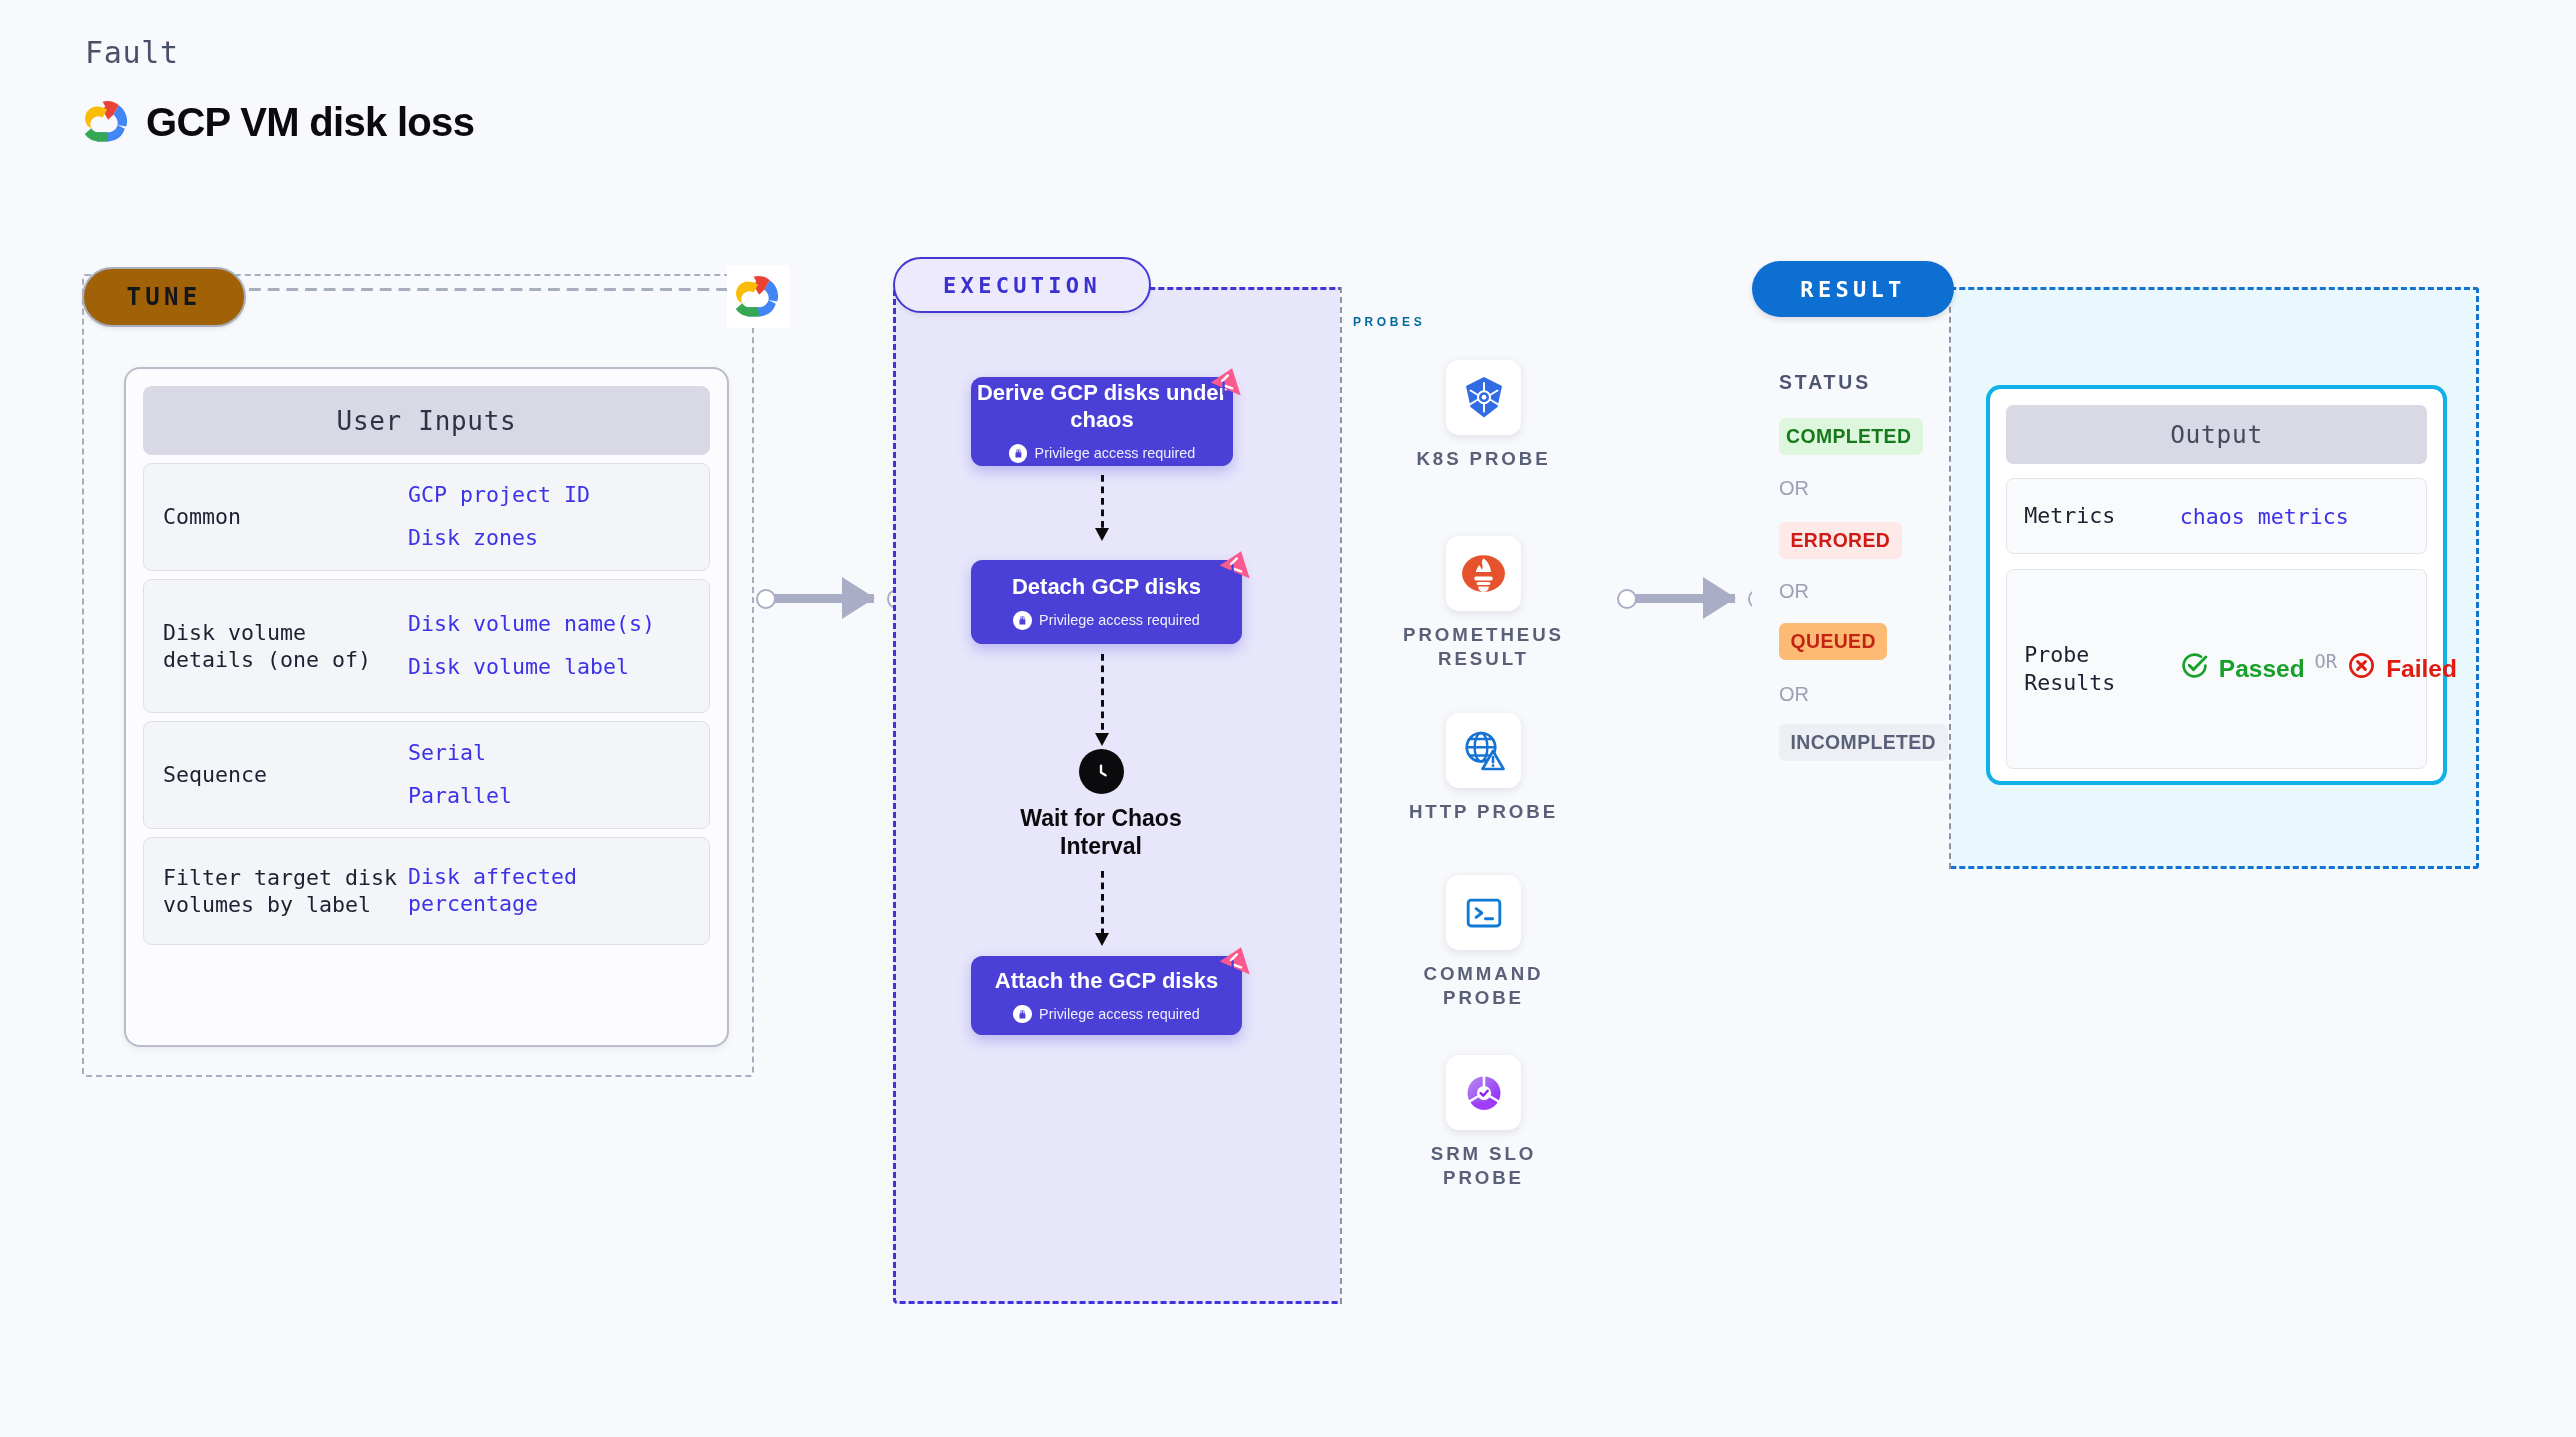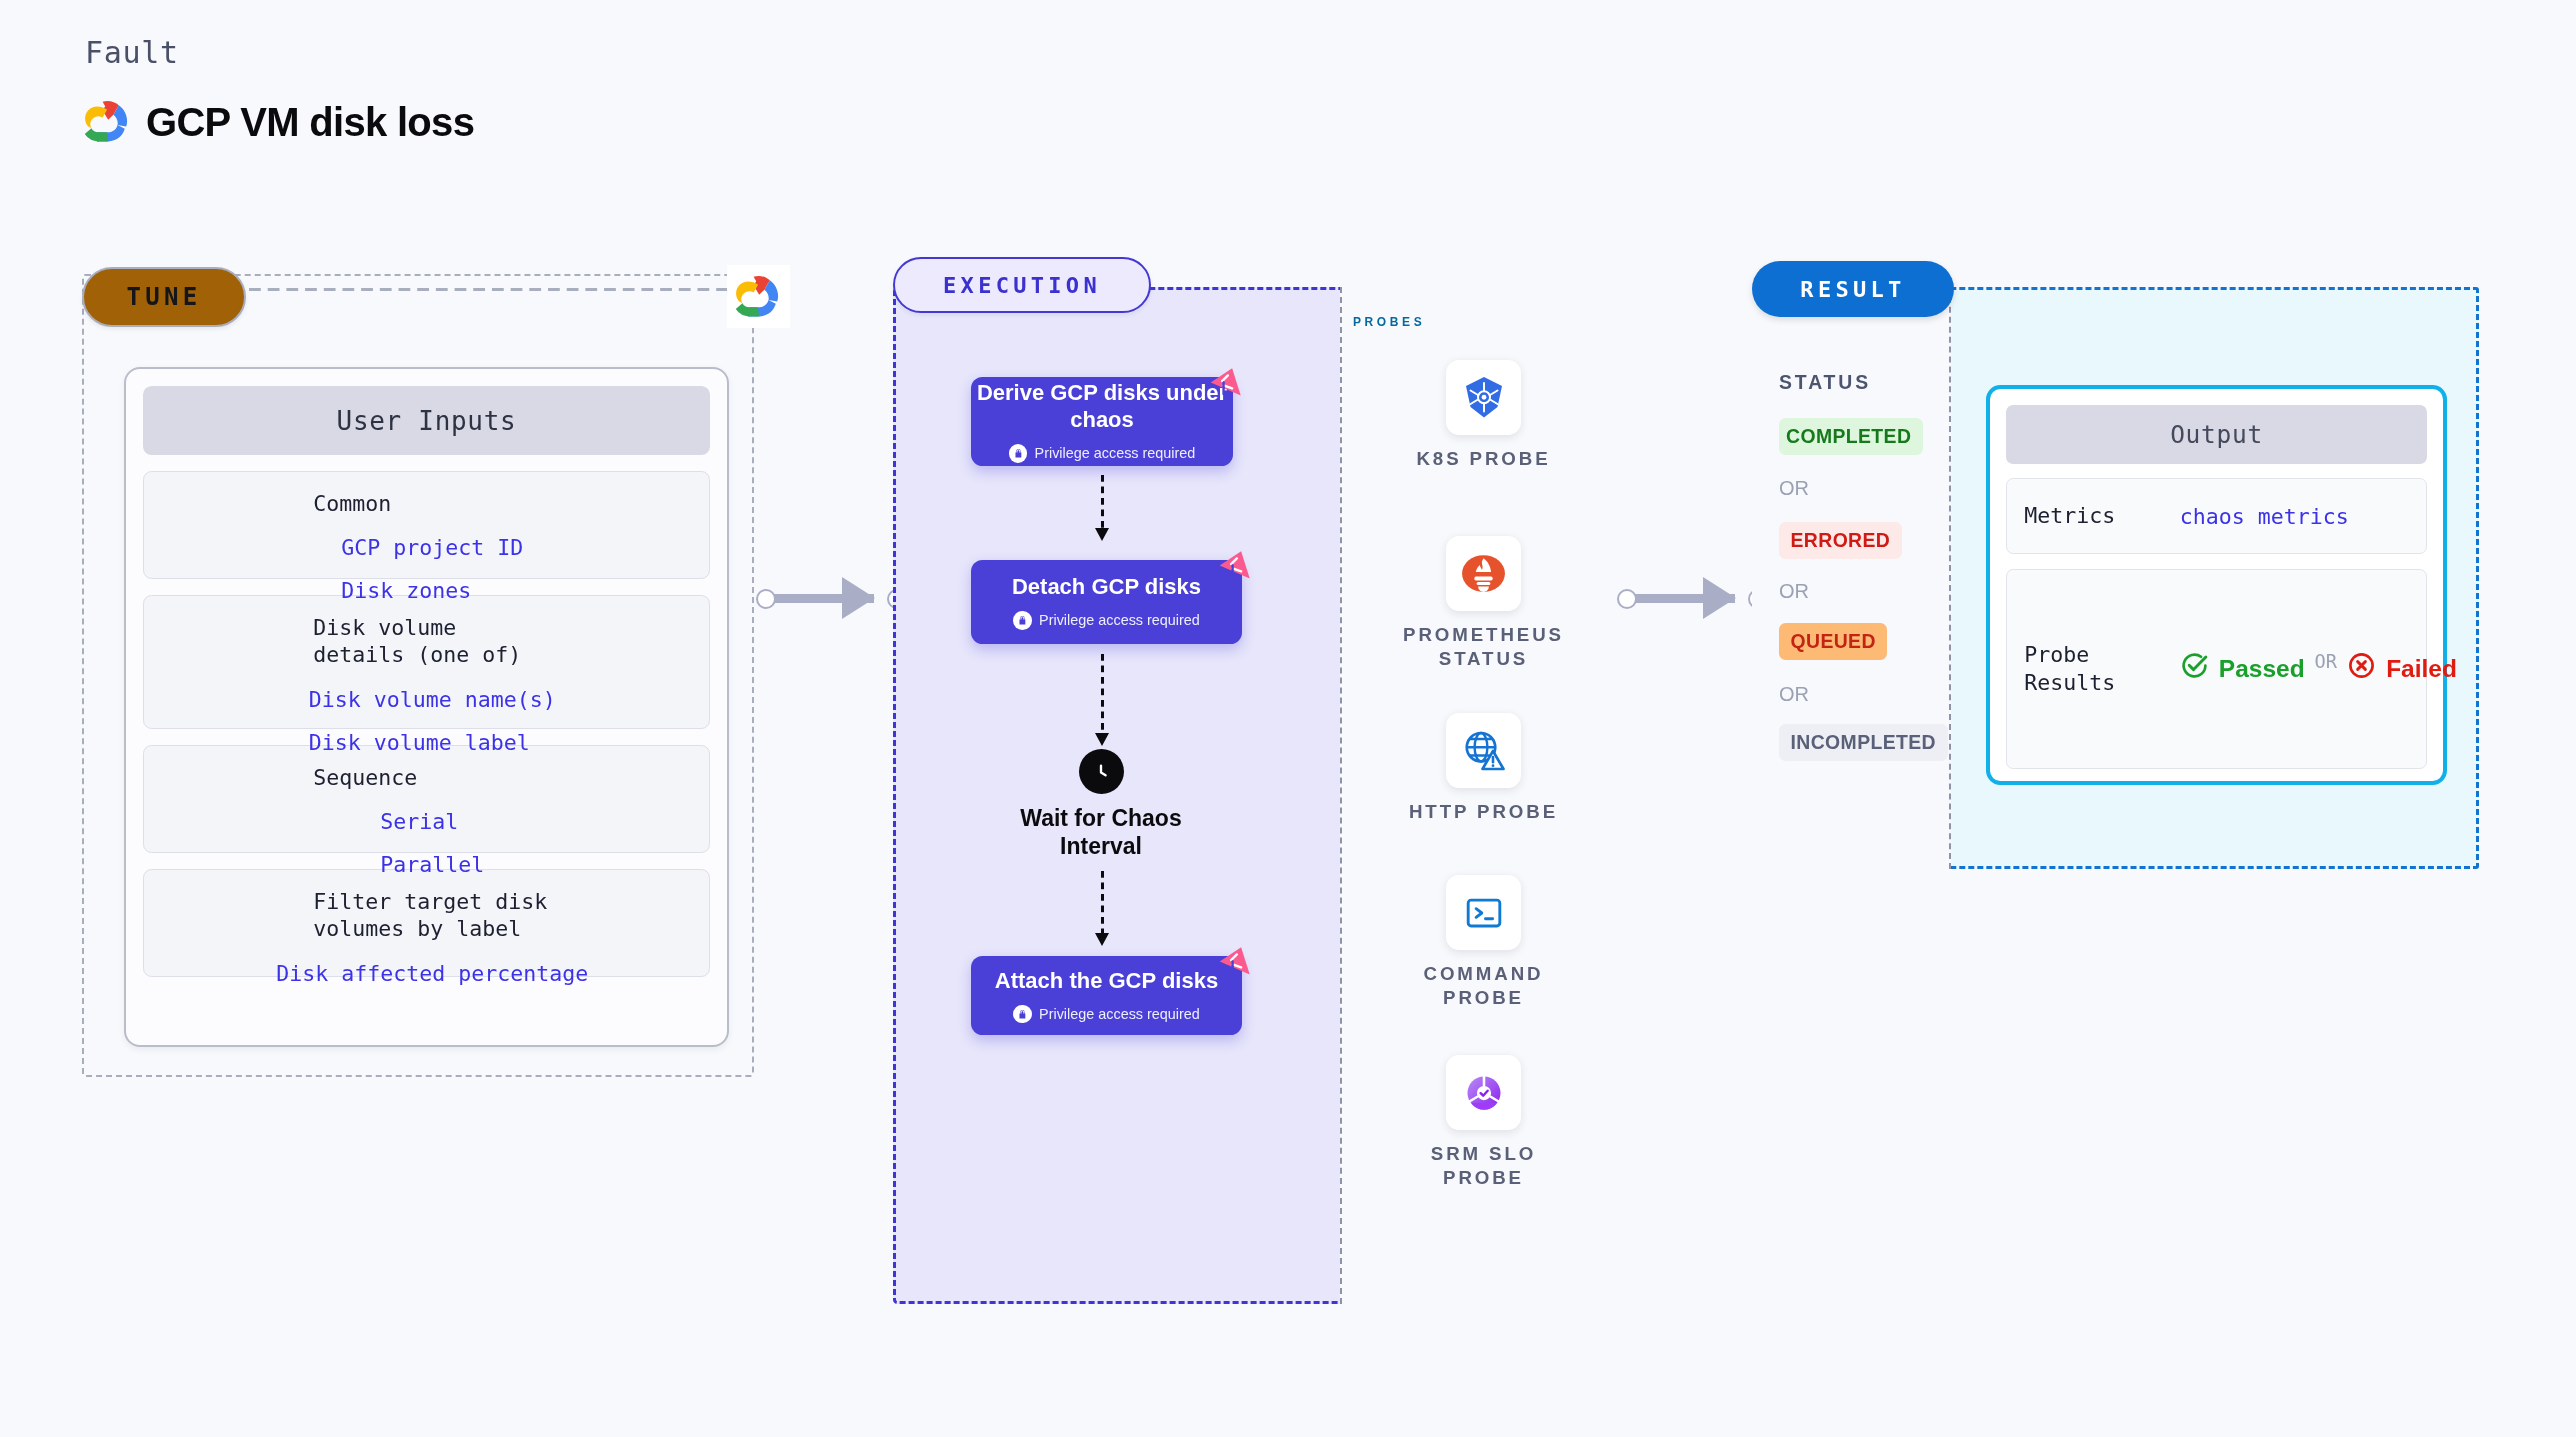--- a/index.html
+++ b/index.html
@@ -49,22 +49,22 @@
     box-shadow: 0 2.9px 7.2px rgba(0,0,0,.06);
     padding: 17.3px;
   }
   .ui-head {
     height: 69px; background: #d8d9e4; border-radius: 8.6px;
     display: flex; align-items: center; justify-content: center;
     font-family: "DejaVu Sans Mono", monospace;
     font-size: 26px; color: #2e3344; letter-spacing: 0.7px;
   }
   .ui-row {
-    margin-top: 16px; background: #f4f5f9; border: 1.4px solid #dcdee8; border-radius: 8.6px;
-    display: flex; align-items: center; padding: 17.3px 7.2px 17.3px 18.7px; gap: 18px; flex-direction: column;
+    margin-top: 8px; background: #f4f5f9; border: 1.4px solid #dcdee8; border-radius: 8.6px;
+    display: flex; align-items: center; padding: 17.3px 7.2px 17.3px 18.7px; gap: 7px;
   }
   .ui-row .k {
     font-family: "DejaVu Sans Mono", monospace;
     font-size: 21.6px; color: #1d2030; line-height: 1.28; width: 238px; flex: none;
   }
   .ui-row .vals { display: flex; flex-direction: column; gap: 16px; }
   .ui-row .v {
     font-family: "DejaVu Sans Mono", monospace;
     font-size: 21.6px; color: #3c32e8; line-height: 1.25; font-weight: 500;
   }
@@ -434,21 +434,21 @@
 <div class="probe" id="probe-1">
   <div class="probe-ico">
     <svg width="49" height="49" viewBox="0 0 64 64">
       <ellipse cx="32" cy="32" rx="28" ry="24" fill="#e6522c"></ellipse>
       <path d="M32 12 c-5 7 1 10-2 15 -2-3-3-6-3-6 -4 4-5 9-5 9 h20 s-1-12-10-18z" fill="#fff"></path>
       <rect x="20" y="36" width="24" height="5" rx="2.2" fill="#fff"></rect>
       <rect x="23" y="43" width="18" height="4" rx="2" fill="#fff"></rect>
       <path d="M25 49 h14 a7 7 0 01-14 0z" fill="#fff"></path>
     </svg>
   </div>
-  <div class="probe-lbl">PROMETHEUS STATUS</div>
+  <div class="probe-lbl">PROMETHEUS RESULT</div>
 </div>
 
 <div class="probe" id="probe-2">
   <div class="probe-ico">
     <svg width="48" height="48" viewBox="0 0 64 64">
       <circle cx="28" cy="27" r="19" fill="none" stroke="#1573d3" stroke-width="3.6"></circle>
       <ellipse cx="28" cy="27" rx="8.5" ry="19" fill="none" stroke="#1573d3" stroke-width="3.2"></ellipse>
       <path d="M9 27 h38 M12.5 16 h31 M12.5 38 h31" stroke="#1573d3" stroke-width="3.2" fill="none"></path>
       <path d="M44 32 L58 56 H30 Z" fill="#fff" stroke="#1573d3" stroke-width="3.6" stroke-linejoin="round"></path>
       <path d="M44 40 v7" stroke="#1573d3" stroke-width="3.4" stroke-linecap="round"></path>

